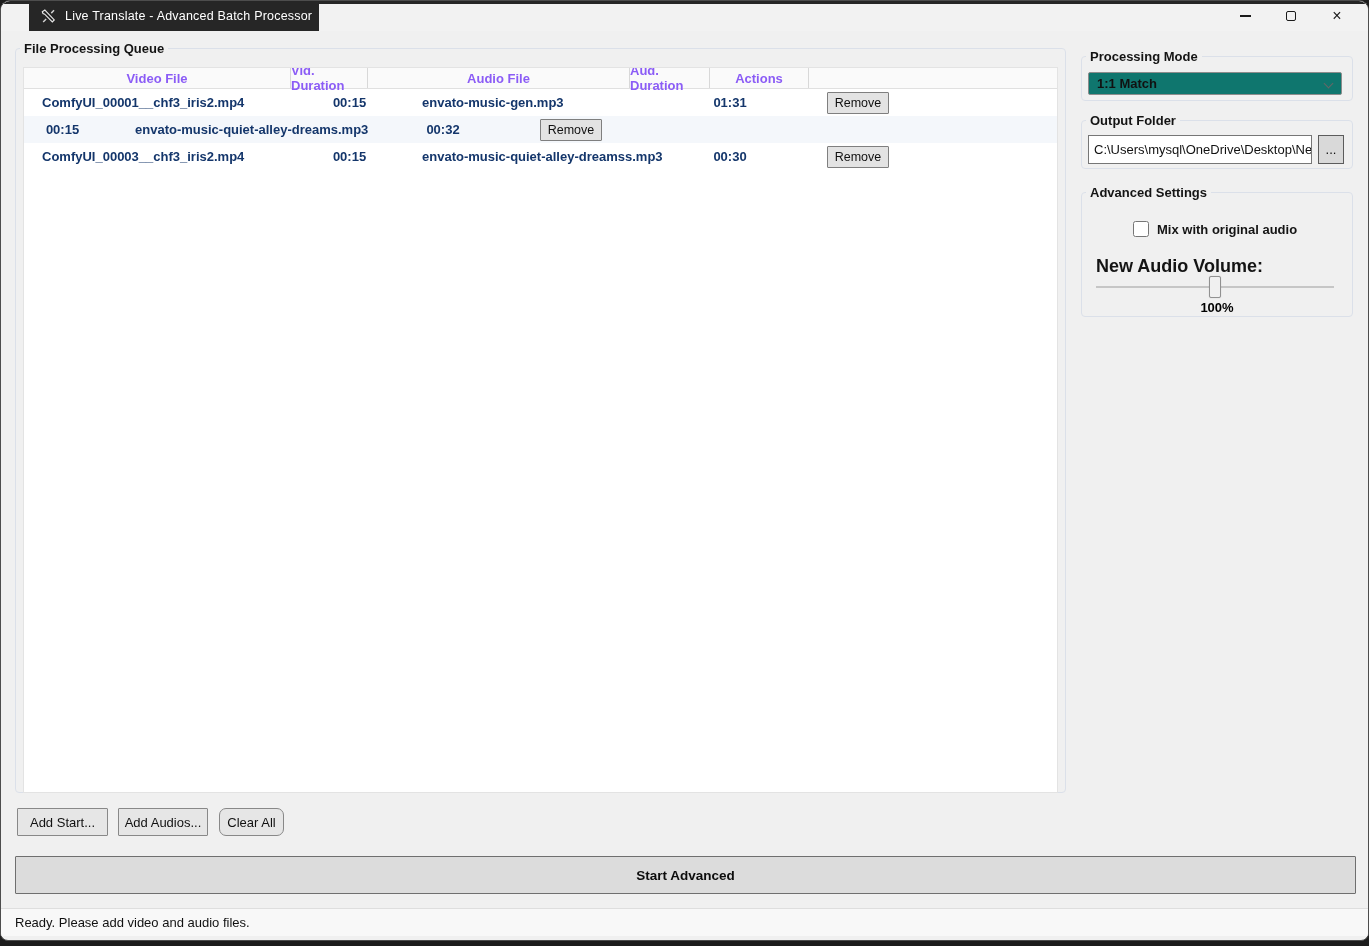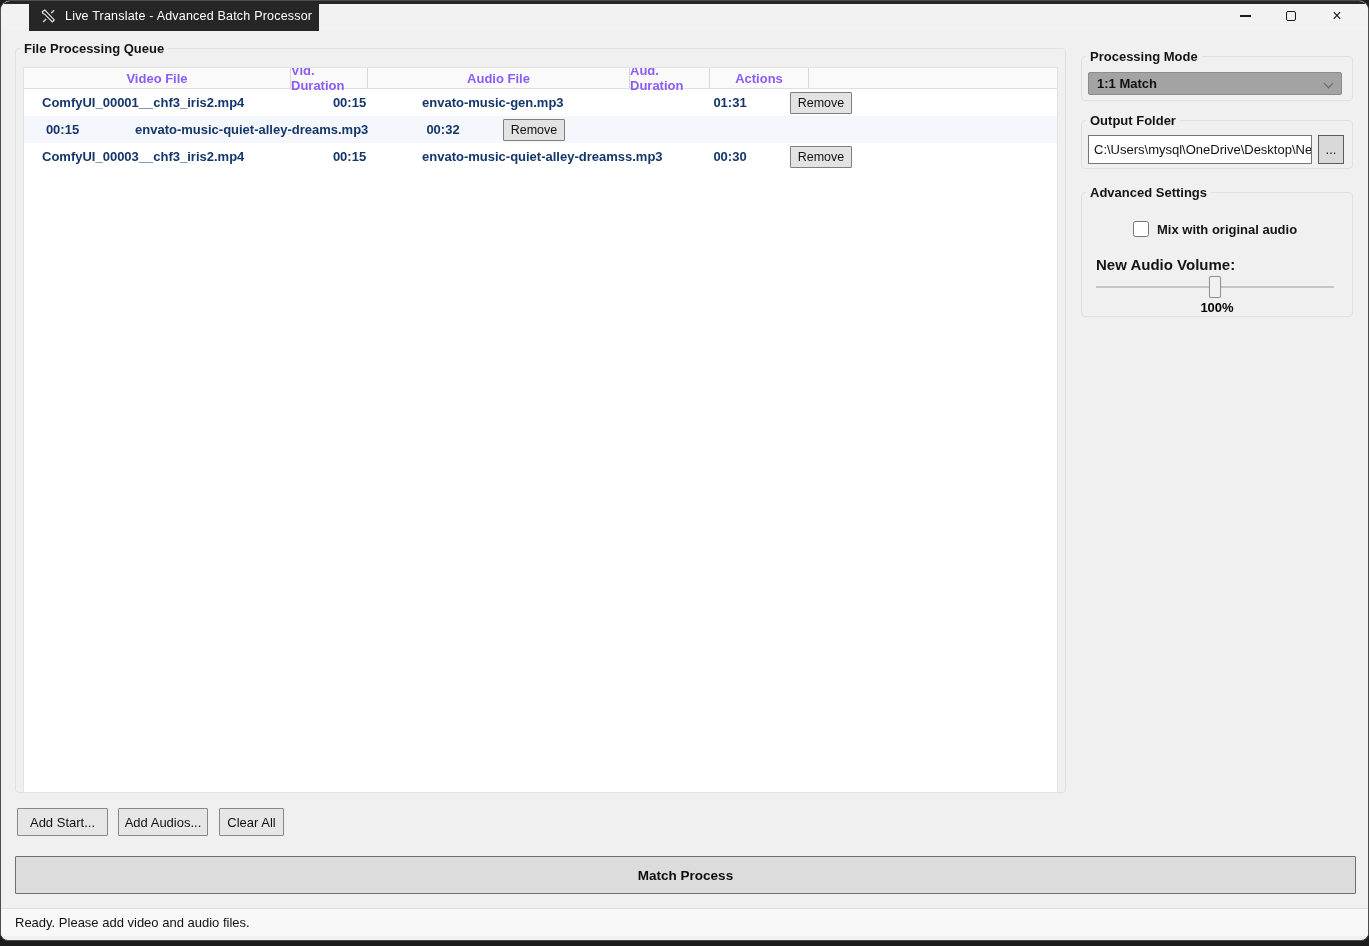--- a/index.html
+++ b/index.html
@@ -31,51 +31,51 @@
   .hcell:last-child { border-right:none; }
   .col-video { width:267px; } .col-vdur { width:77px; } .col-audio { width:262px; }
   .col-adur { width:80px; } .col-actions { width:99px; } .col-rest { flex:1; }
   .trow { display:flex; height:27px; align-items:center; font-size:13px; font-weight:600; color:#14366b;gap:20px; }
   .trow.alt { background:#f4f7fb; }
   .cell { height:100%; display:flex; align-items:center; }
   .cell.video { width:267px; padding-left:18px; }
   .cell.vdur { width:77px; justify-content:center; }
   .cell.audio { width:262px; padding-left:14px; }
   .cell.adur { width:80px; justify-content:center; }
-  .cell.actions { width:99px; justify-content:flex-start; }
+  .cell.actions { width:99px; justify-content:flex-end; }
   .remove-btn { width:62px; height:22px; background:#e3e3e3; border:1px solid #7f7f7f; font-size:12.5px; color:#111; font-family:"Liberation Sans", sans-serif; border-radius:1px; }
 
   
   .win-btn { position:absolute; height:28px; background:#e6e6e6; border:1px solid #888; font-size:13px; color:#111; font-family:"Liberation Sans", sans-serif; border-radius:1px; }
   #btn-add-videos { left:16px; top:807px; width:91px; }
   #btn-add-audios { left:117px; top:807px; width:90px; }
-  #btn-clear-all  { left:218px; top:807px; width:65px; }
+  #btn-clear-all  { left:218px; top:807px; width:65px;border-radius:7px; }
   #btn-start { position:absolute; left:14px; top:855px; width:1341px; height:38px;
     background:#dcdcdc; border:1px solid #6f6f6f; font-size:13.5px; font-weight:700; color:#0d0d0d;
     font-family:"Liberation Sans", sans-serif; border-radius:1px; }
 
   
   #statusbar { position:absolute; left:0; top:907px; width:100%; height:28px; background:#f8f8f8; border-top:1px solid #dedede; display:flex; align-items:center; }
   #status-text { margin-left:14px; font-size:13px; color:#111; }
 
   
   #mode-group { left:1080px; top:48px; width:272px; height:52px; }
-  #mode-select { position:absolute; left:6px; top:8px; width:254px; height:23px; background:#a3a3a3; border:1px solid #8c8c8c; border-radius:2px; display:flex; align-items:center; }
+  #mode-select { position:absolute; left:6px; top:8px; width:254px; height:23px; background:#0f766e; border:1px solid #8c8c8c; border-radius:2px; display:flex; align-items:center; }
   #mode-select .val { margin-left:8px; font-size:13px; font-weight:700; color:#111; }
   .chevron { position:absolute; right:9px; top:7px; width:7px; height:7px; border-right:1.5px solid #666; border-bottom:1.5px solid #666; transform:rotate(45deg); }
 
   #output-group { left:1080px; top:112px; width:272px; height:56px; }
   #output-path { position:absolute; left:6px; top:7px; width:224px; height:29px; background:#ffffff; border:1px solid #767676; font-size:13px; color:#111; padding-left:5px; font-family:"Liberation Sans", sans-serif; }
   #browse-btn { position:absolute; left:236px; top:7px; width:26px; height:29px; background:#d9d9d9; border:1px solid #5c5c5c; font-size:13px; color:#111; font-family:"Liberation Sans", sans-serif; }
 
   #advanced-group { left:1080px; top:184px; width:272px; height:132px; }
   #mix-row { position:absolute; left:11px; top:21px; display:flex; align-items:center;margin-left:40px; }
   #mix-checkbox { width:16px; height:16px; accent-color:#444; margin:0; }
   #mix-label { margin-left:8px; font-size:13px; font-weight:700; color:#141414; }
-  #volume-label { position:absolute; left:14px; top:56px; font-size:15px; font-weight:700; color:#141414; }
+  #volume-label { position:absolute; left:14px; top:56px; font-size:18px; font-weight:700; color:#141414; }
   #slider { position:absolute; left:14px; top:75px; width:238px; height:24px; }
   #slider-track { position:absolute; left:0; top:11px; width:100%; height:2px; background:#c6c6c6; }
   #slider-thumb { position:absolute; top:1px; width:12px; height:22px; background:#f0f0f0; border:1px solid #919191; border-radius:2px; box-shadow:0 0 1px rgba(0,0,0,.25); }
   #volume-value { position:absolute; left:0; top:100px; width:100%; text-align:center; font-size:13px; font-weight:700; color:#000000; }
 </style>
 </head>
 <body>
 
 <div id="window">
 
@@ -139,21 +139,21 @@
         <div class="cell actions">
             <button class="remove-btn">Remove</button>
           </div>
       </div>
     </div>
   </fieldset>
 
   <button id="btn-add-videos" class="win-btn">Add Start...</button>
   <button id="btn-add-audios" class="win-btn">Add Audios...</button>
   <button id="btn-clear-all" class="win-btn">Clear All</button>
-  <button id="btn-start">Match Process</button>
+  <button id="btn-start">Start Advanced</button>
 
   <div id="statusbar">
     <span id="status-text">Ready. Please add video and audio files.</span>
   </div>
 
   <fieldset id="mode-group">
     <legend>Processing Mode</legend>
     <div id="mode-select">
       <span class="val">1:1 Match</span>
       <span class="chevron"></span>

